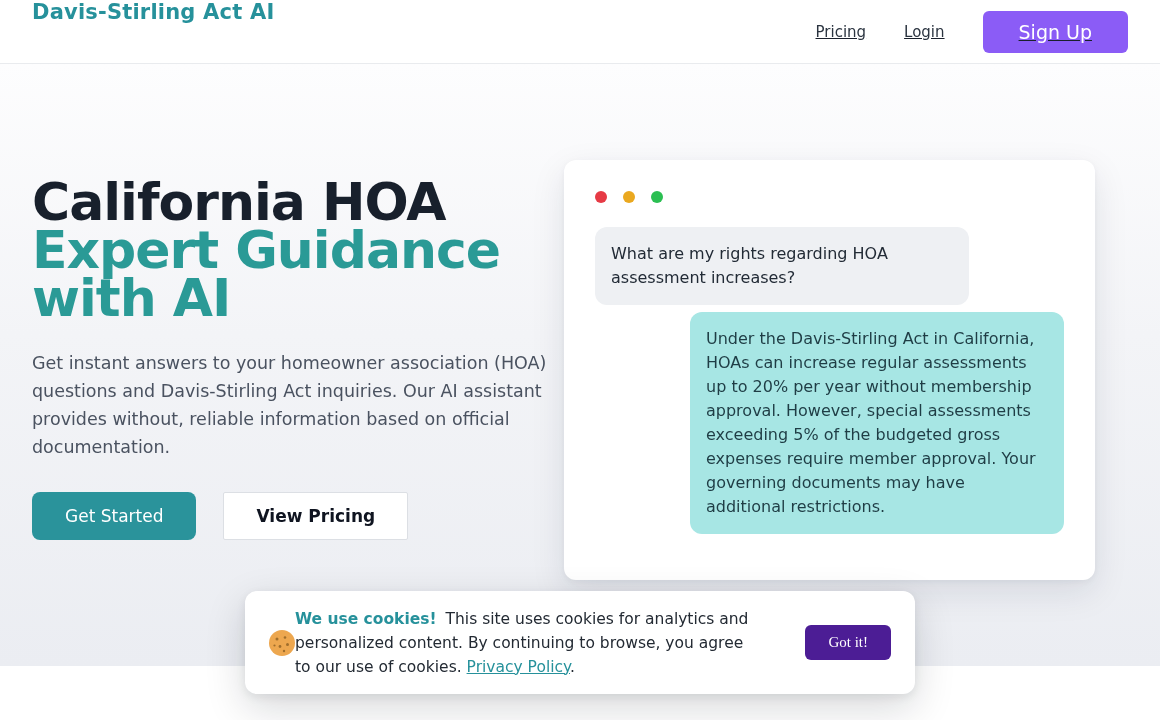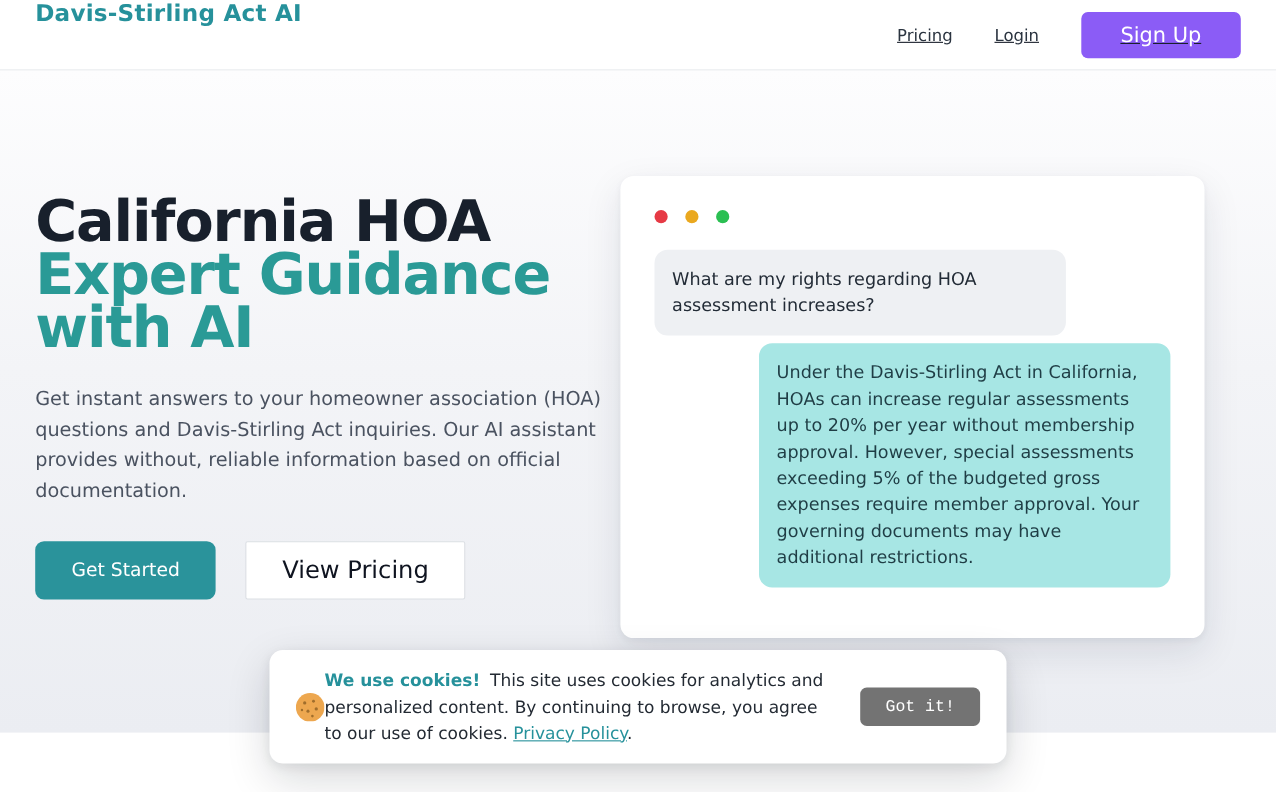--- a/index.html
+++ b/index.html
@@ -38,21 +38,21 @@
   .hero-title .t-teal { display: block; color: #2a9a96; }
   .hero-desc { position: absolute; left: 32px; top: 285px; width: 542px;
     font-size: 17.5px; line-height: 28px; color: #4a5260; }
   .hero-ctas { position: absolute; left: 32px; top: 428px; display: flex; gap: 27px; }
   .btn-primary {
     background: #2a939b; color: #ffffff; font-size: 17px;
     border: none; border-radius: 8px; padding: 13px 33px; cursor: pointer;
     font-family: inherit;
   }
   .btn-secondary {
-    background: #ffffff; color: #0f1420; font-size: 22px; font-weight: 400;
+    background: #ffffff; color: #0f1420; font-size: 17px; font-weight: 700;
     border: 1px solid #dcdfe4; border-radius: 2px; padding: 13px 32px; cursor: pointer;
     font-family: inherit;
   }
 
   
   .chat-card {
     position: absolute; left: 564px; top: 96px; width: 531px; height: 420px;
     background: #ffffff; border-radius: 12px;
     box-shadow: 0 12px 34px rgba(15, 34, 58, 0.10), 0 2px 6px rgba(15, 34, 58, 0.05);
     padding: 31px 31px; display: flex; flex-direction: column;
@@ -68,23 +68,23 @@
     position: absolute; left: 245px; top: 591px; width: 670px; height: 103px;
     background: #ffffff; border-radius: 12px;
     box-shadow: 0 14px 40px rgba(10, 20, 30, 0.16), 0 3px 10px rgba(10, 20, 30, 0.08);
     display: flex; align-items: center; gap: 0; padding: 14px 24px; z-index: 10;
   }
   .cookie-glyph { width: 26px; height: 26px; flex: 0 0 26px; }
   .cookie-text { width: 458px; font-size: 15.5px; line-height: 24px; color: #232a33; }
   .cookie-title { color: #26919b; font-weight: 700; margin-right: 9px; }
   .privacy-link { color: #26919b; text-decoration: underline; cursor: pointer; }
   .btn-gotit {
-    margin-left: auto; background: #737373; color: #ffffff; font-size: 15px;
+    margin-left: auto; background: #4c1d95; color: #ffffff; font-size: 15px;
     border: none; border-radius: 6px; padding: 9px 23px; cursor: pointer;
-    font-family: Liberation Mono, monospace; white-space: nowrap;
+    font-family: Liberation Serif, serif; white-space: nowrap;
   }
 </style>
 </head>
 <body>
 
 <div class="nav">
   <div class="logo">Davis-Stirling Act AI</div>
   <div class="nav-right">
     <span class="nav-link">Pricing</span>
     <span class="nav-link">Login</span>

